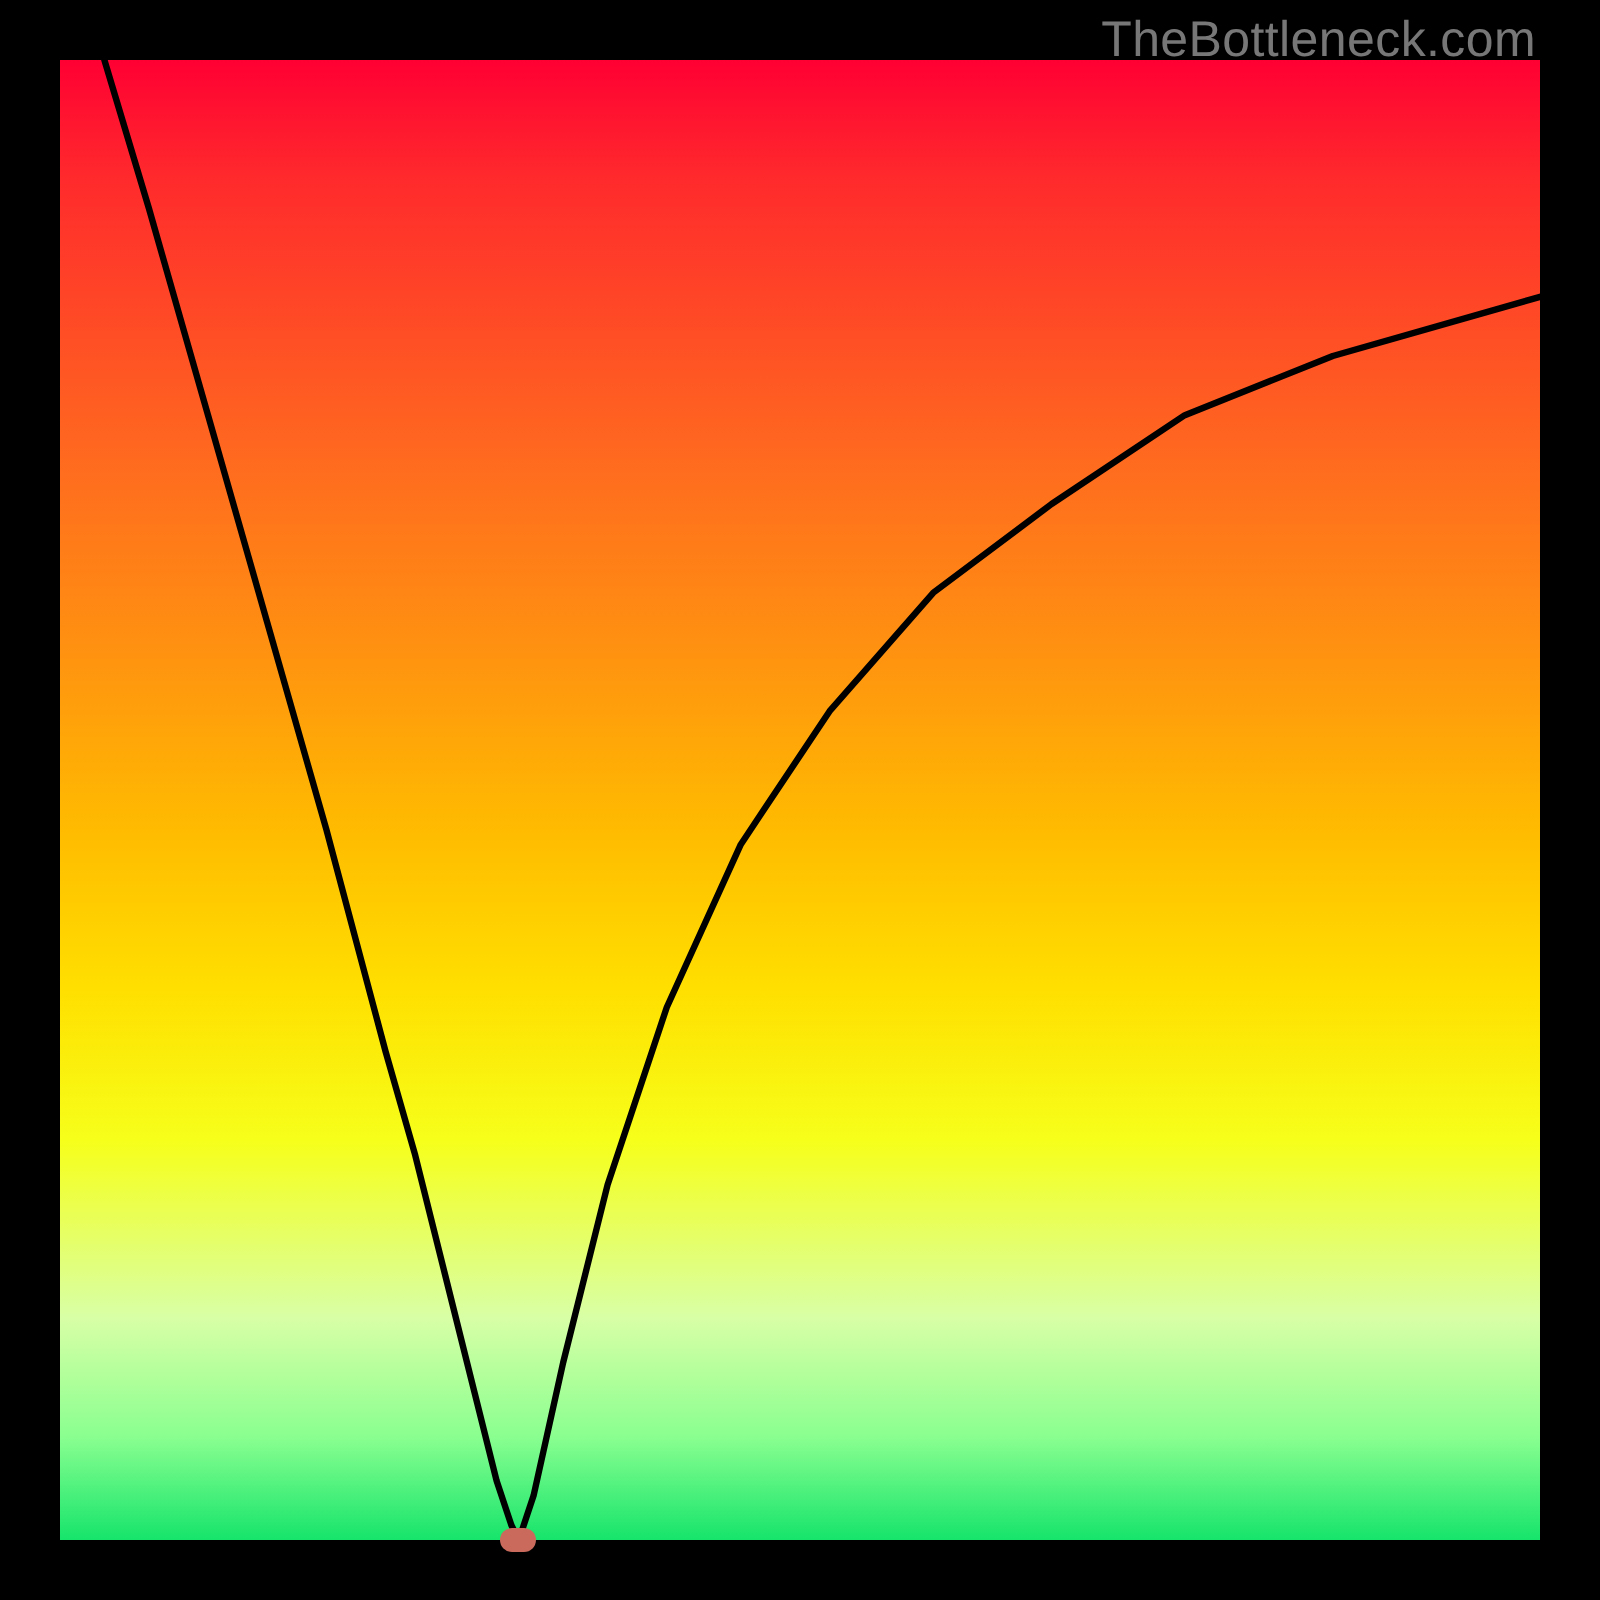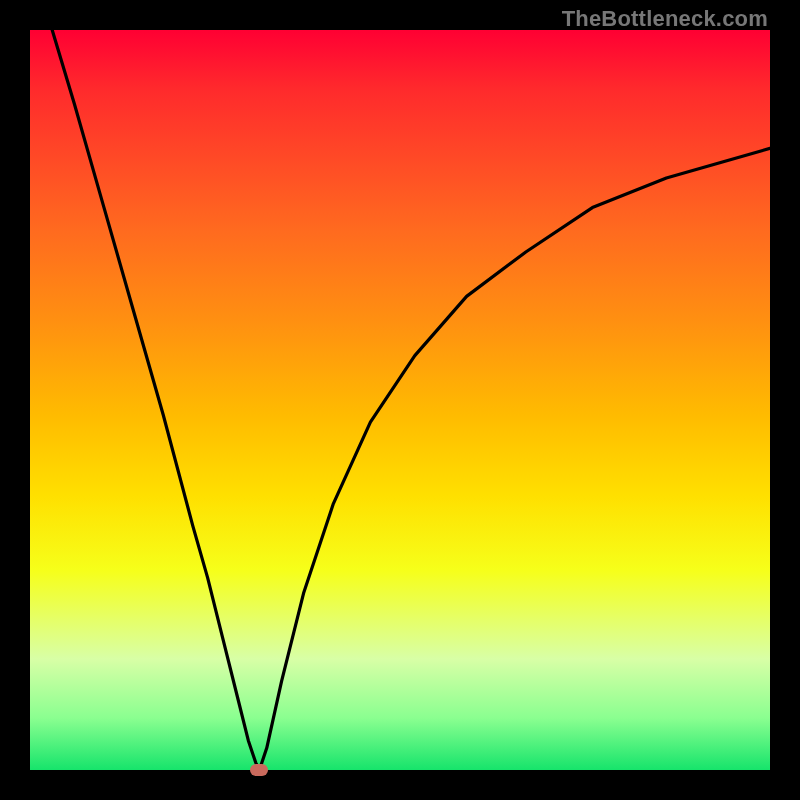--- a/index.html
+++ b/index.html
@@ -36,22 +36,22 @@
       #d8ffa6 85%,
       #8aff90 93%,
       #16e46b 100%
     );
   }
   .watermark {
     position: absolute;
     top: 6px;
     right: 32px;
     color: #777;
-    font-size: 22px;
-    font-weight: 700;
+    font-size: 25px;
+    font-weight: 400;
     letter-spacing: 0.2px;
     user-select: none;
   }
   svg.curve {
     position: absolute;
     left: 0;
     top: 0;
   }
   .minimum-marker {
     position: absolute;

